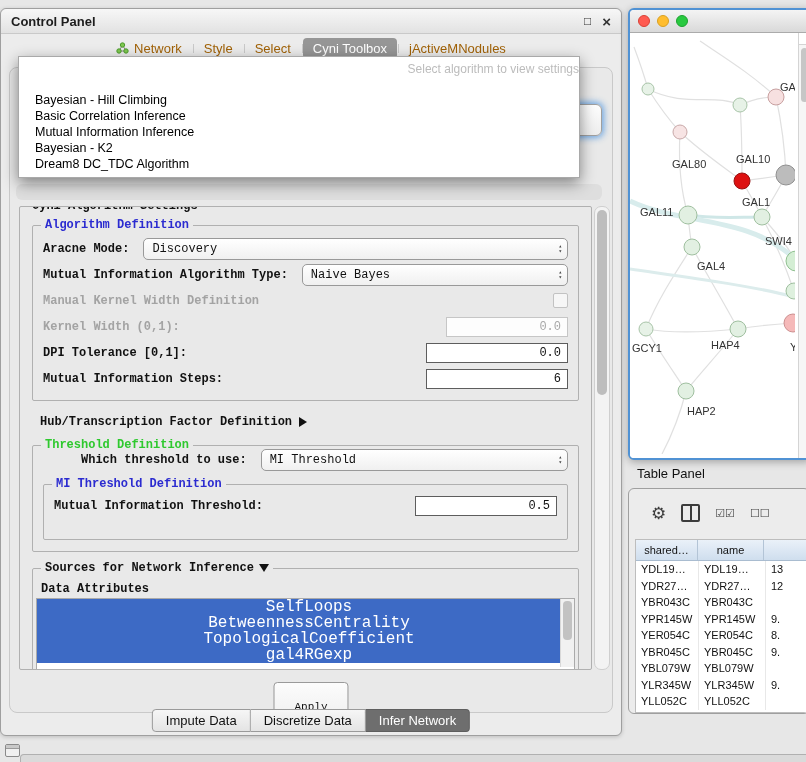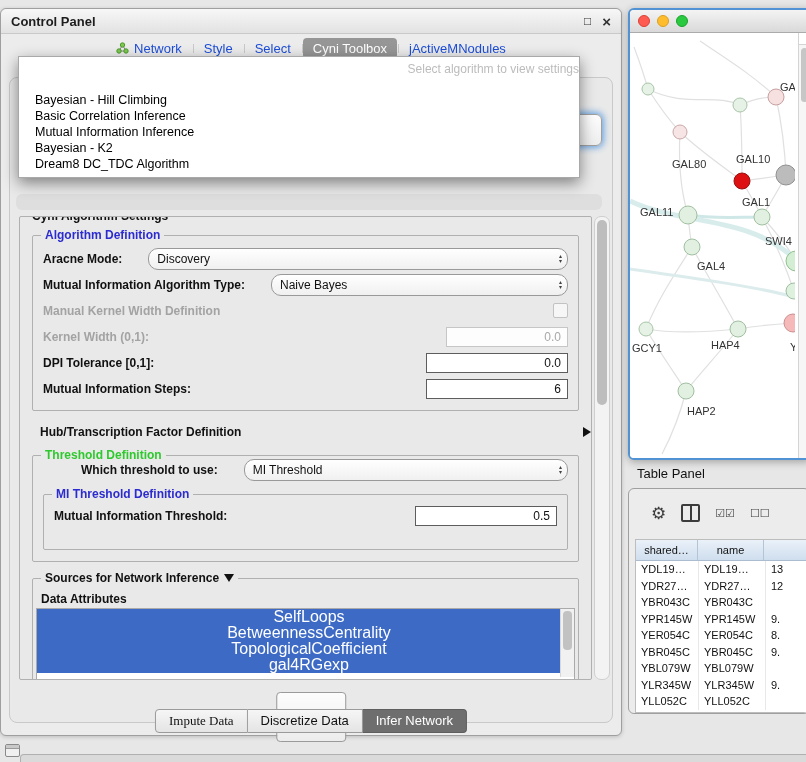--- a/index.html
+++ b/index.html
@@ -10,56 +10,56 @@
   #control-window{position:absolute;left:0;top:8px;width:620px;height:726px;background:#ececec;
     border:1px solid #9f9f9f;border-radius:6px;box-shadow:0 1px 4px rgba(0,0,0,.18);}
   .cp-titlebar{height:24px;display:flex;align-items:center;padding:0 10px;border-bottom:1px solid #c9c9c9;
     background:linear-gradient(#f7f7f7,#e2e2e2);border-radius:6px 6px 0 0;}
   .cp-title{font-size:13px;font-weight:bold;color:#1d1d1d;}
   .cp-winbtns{margin-left:auto;display:flex;gap:11px;align-items:center;}
   .winbtn{font-size:12px;color:#333;line-height:1;}
   .winbtn.close{font-weight:bold;font-size:15px;}
 
   #tabbar{height:28px;display:flex;align-items:center;justify-content:center;}
-  .tab{position:relative;display:flex;align-items:center;gap:5px;font-size:13px;color:#1d4ed8;
+  .tab{position:relative;display:flex;align-items:center;gap:5px;font-size:13px;color:#a16207;
        padding:3px 10px;border-radius:4px;margin:0 1px;}
   .tab:not(:first-child)::before{content:"";position:absolute;left:-1px;top:6px;bottom:6px;width:1px;background:#c9c9c9;}
   .tab.sel{background:#969696;color:#fff;}
 
-  #content{position:absolute;left:8px;top:68px;width:602px;height:644px;background:#e9e9e9;
-    border:1px solid #c9c9c9;border-radius:8px;}
+  #content{position:absolute;left:8px;top:58px;width:602px;height:644px;background:#e9e9e9;
+    border:1px solid #c9c9c9;border-radius:8px;font-family:Liberation Mono, monospace;}
 
   #hidden-btn{position:absolute;left:552px;top:36px;width:38px;height:30px;
     background:linear-gradient(#fdfdfd,#ededed);border:1px solid #9f9f9f;border-radius:6px;
     box-shadow:0 0 6px 2px rgba(92,156,224,.85);}
   #hidden-band{position:absolute;left:6px;top:116px;right:10px;height:16px;background:#dedede;border-radius:6px;}
 
   .group{position:relative;border:1px solid #b0b0b0;border-radius:2px;}
   .gtitle{position:absolute;top:-8px;left:8px;background:#e9e9e9;padding:0 4px;font-size:12px;
     font-weight:bold;color:#111;display:flex;align-items:center;gap:5px;white-space:nowrap;}
   .gtitle.blue{color:#2b2bd0;}
   .gtitle.green{color:#2ec92e;}
 
   #settings-group{position:absolute;left:9px;top:138px;width:571px;height:462px;overflow:hidden;}
   #algo-def{margin:18px 12px 0;height:164px;padding-top:10px;}
   .frow{display:flex;align-items:center;height:25px;margin:0 10px 1px;}
   .blabel{font-size:12px;font-weight:bold;color:#111;white-space:nowrap;}
   .blabel.dis{color:#a3a3a3;}
-  .combo{flex:1;margin-left:26px;height:20px;display:flex;align-items:center;
-    background:linear-gradient(#ffffff,#f0f0f0);border:1px solid #999;border-radius:10px;
+  .combo{flex:1;margin-left:14px;height:20px;display:flex;align-items:center;
+    background:linear-gradient(#ffffff,#f0f0f0);border:1px solid #999;border-radius:5px;
     padding:0 5px 0 8px;font-size:12px;color:#111;}
   .combo .val{flex:1;overflow:hidden;white-space:nowrap;}
   .arrows{display:flex;flex-direction:column;align-items:center;font-size:6px;line-height:5px;color:#444;margin-left:6px;font-style:normal;}
   .arrows i{font-style:normal;}
   .cb{width:13px;height:13px;margin-left:auto;border:1px solid #c2c2c2;background:#f6f6f6;border-radius:2px;}
   .tfield{margin-left:auto;width:128px;height:18px;border:1px solid #5d5d5d;background:#fff;font-size:12px;
     display:flex;align-items:center;justify-content:flex-end;padding:0 6px;color:#111;}
   .tfield.dis{border-color:#c6c6c6;color:#a8a8a8;background:#fdfdfd;width:108px;}
 
-  #hub-row{margin:14px 0 0 20px;display:flex;align-items:center;gap:7px;font-size:12px;font-weight:bold;color:#111;justify-content:space-between;}
+  #hub-row{margin:14px 0 0 20px;display:flex;align-items:center;gap:7px;font-size:12px;font-weight:bold;color:#111;}
   .tri-right{width:0;height:0;border-left:8px solid #111;border-top:5px solid transparent;border-bottom:5px solid transparent;}
   .tri-down{width:0;height:0;border-top:8px solid #111;border-left:5px solid transparent;border-right:5px solid transparent;}
 
   #threshold-group{margin:16px 12px 0;height:104px;padding-top:1px;}
   .indent{margin-left:38px;}
   #mi-group{margin:12px 10px 0;height:46px;padding-top:8px;}
 
   #sources-group{margin:16px 12px 0;height:112px;}
   .attr-label{margin:13px 0 2px 8px;font-size:12px;font-weight:bold;color:#111;}
   #listbox{position:relative;margin:2px 3px 0 3px;height:78px;background:#fff;border:1px solid #aaa;overflow:hidden;}
@@ -72,21 +72,21 @@
   #settings-scrollbar{position:absolute;left:584px;top:138px;width:14px;height:462px;background:#f3f3f3;
     border:1px solid #cfcfcf;border-radius:7px;}
   #settings-thumb{width:10px;height:185px;margin:3px auto 0;background:#bdbdbd;border-radius:5px;}
 
   #apply-btn{position:absolute;left:50%;top:614px;transform:translateX(-50%);padding:18px 20px;font-size:11px;
     background:linear-gradient(#fcfcfc,#ececec);border:1px solid #9a9a9a;border-radius:4px;color:#111;}
 
   #bottom-tabs{position:absolute;left:50%;transform:translateX(-50%);top:700px;display:flex;}
   .btab{padding:3px 13px;font-size:13px;background:linear-gradient(#f6f6f6,#e4e4e4);border:1px solid #9a9a9a;
     border-left:none;color:#111;white-space:nowrap;}
-  .btab:first-child{border-left:1px solid #9a9a9a;border-radius:4px 0 0 4px;font-family:Liberation Serif, serif;}
+  .btab:first-child{border-left:1px solid #9a9a9a;border-radius:4px 0 0 4px;}
   .btab:last-child{border-radius:0 4px 4px 0;}
   .btab.sel{background:#6e6e6e;color:#fff;border-color:#5e5e5e;}
 
   
   #popup{position:absolute;left:17px;top:47px;width:560px;background:#fff;border:1px solid #a9a9a9;
     box-shadow:0 5px 14px rgba(0,0,0,.45);z-index:40;padding:3px 0 5px;}
   .pph{height:18px;line-height:18px;text-align:right;font-size:12px;color:#bcbcbc;}
   .pgap{height:14px;}
   .pitem{height:16px;line-height:16px;font-size:12.5px;padding-left:16px;color:#000;white-space:nowrap;}
   .pitem.sel{font-weight:bold;}

